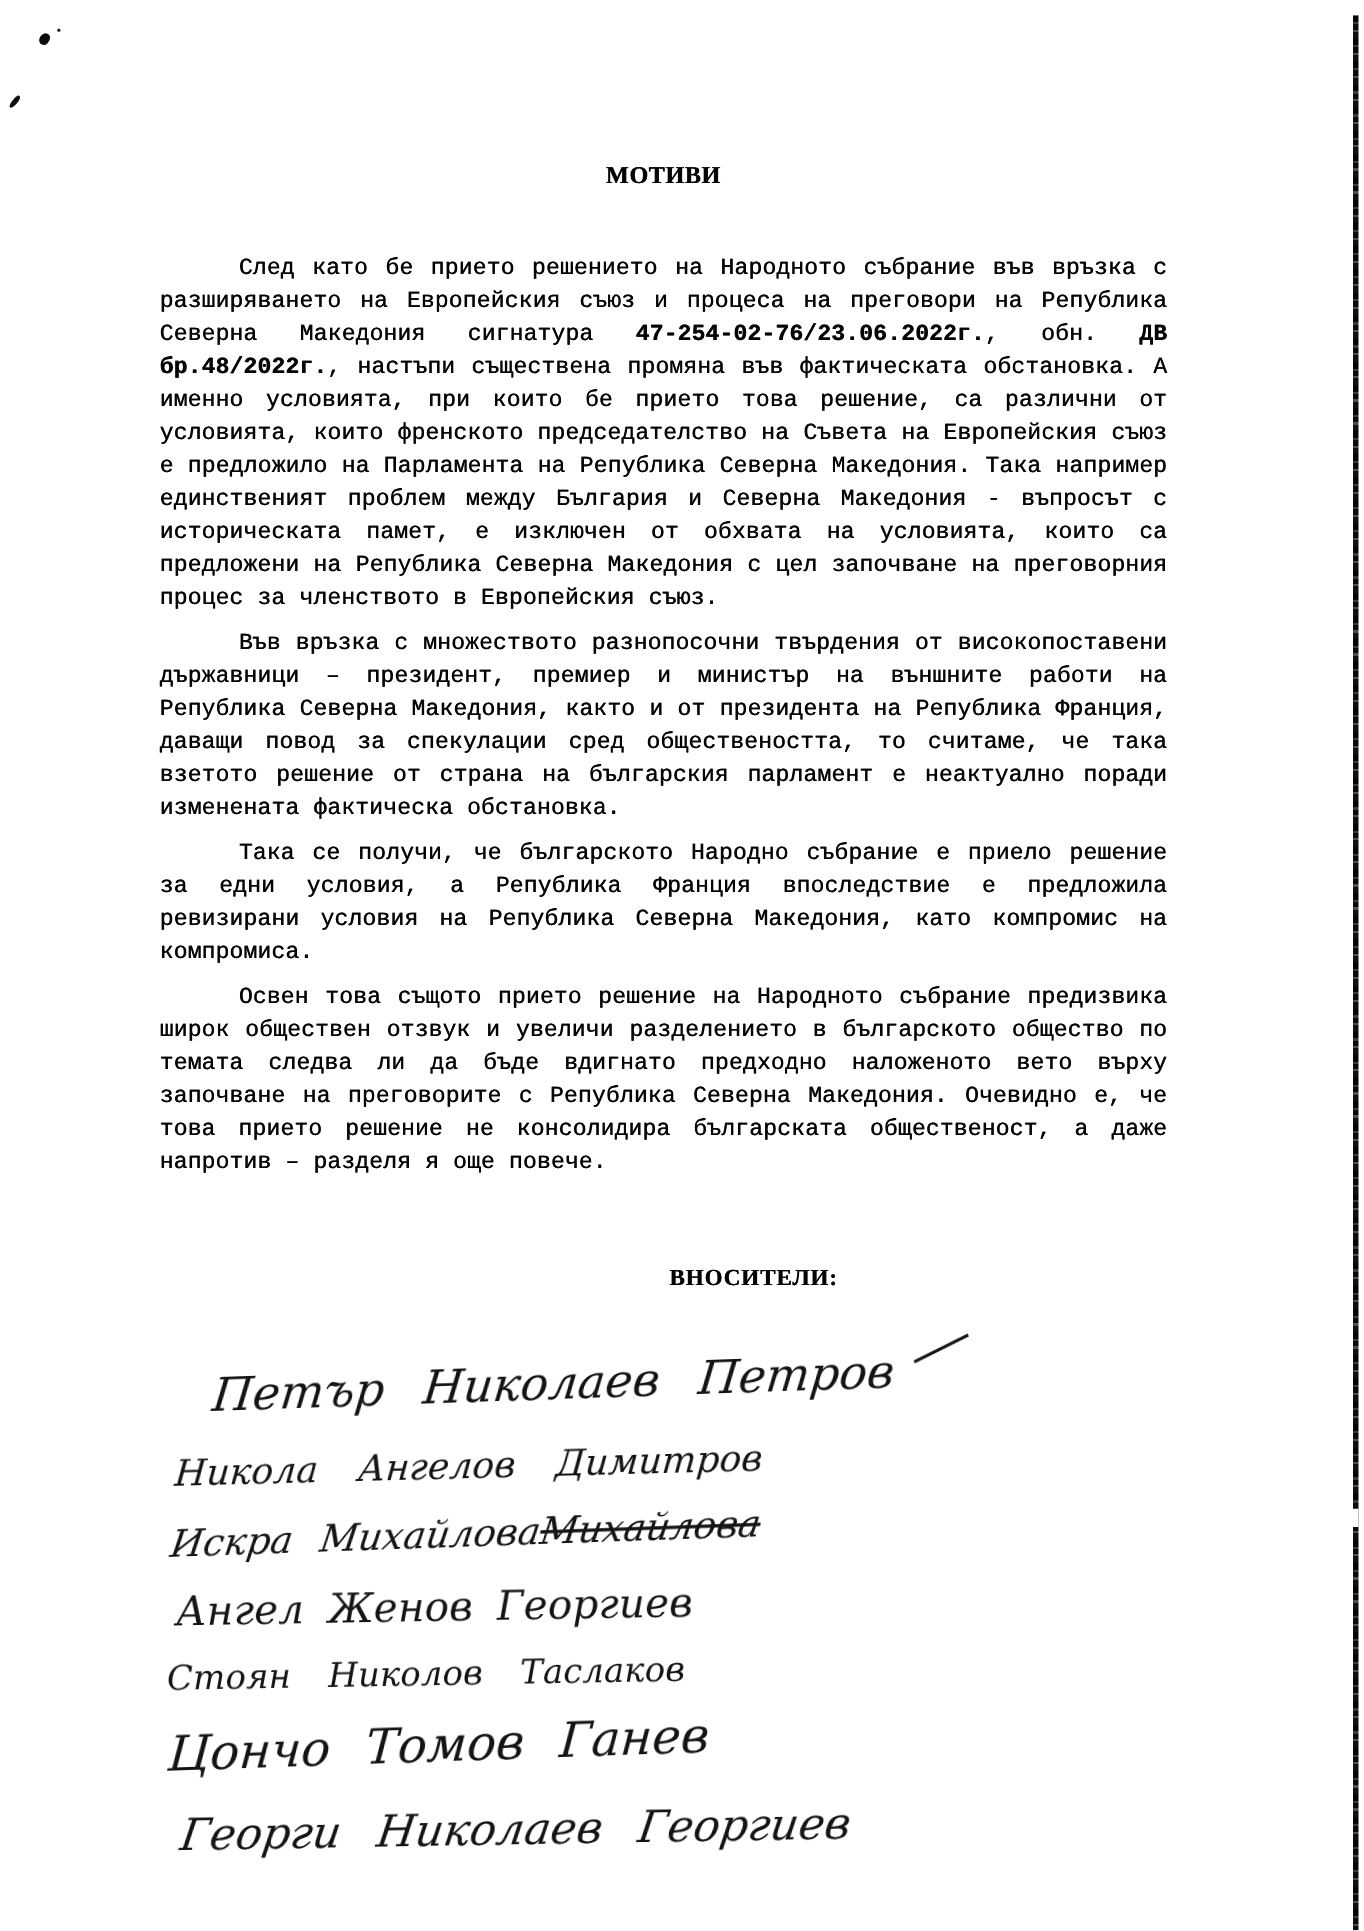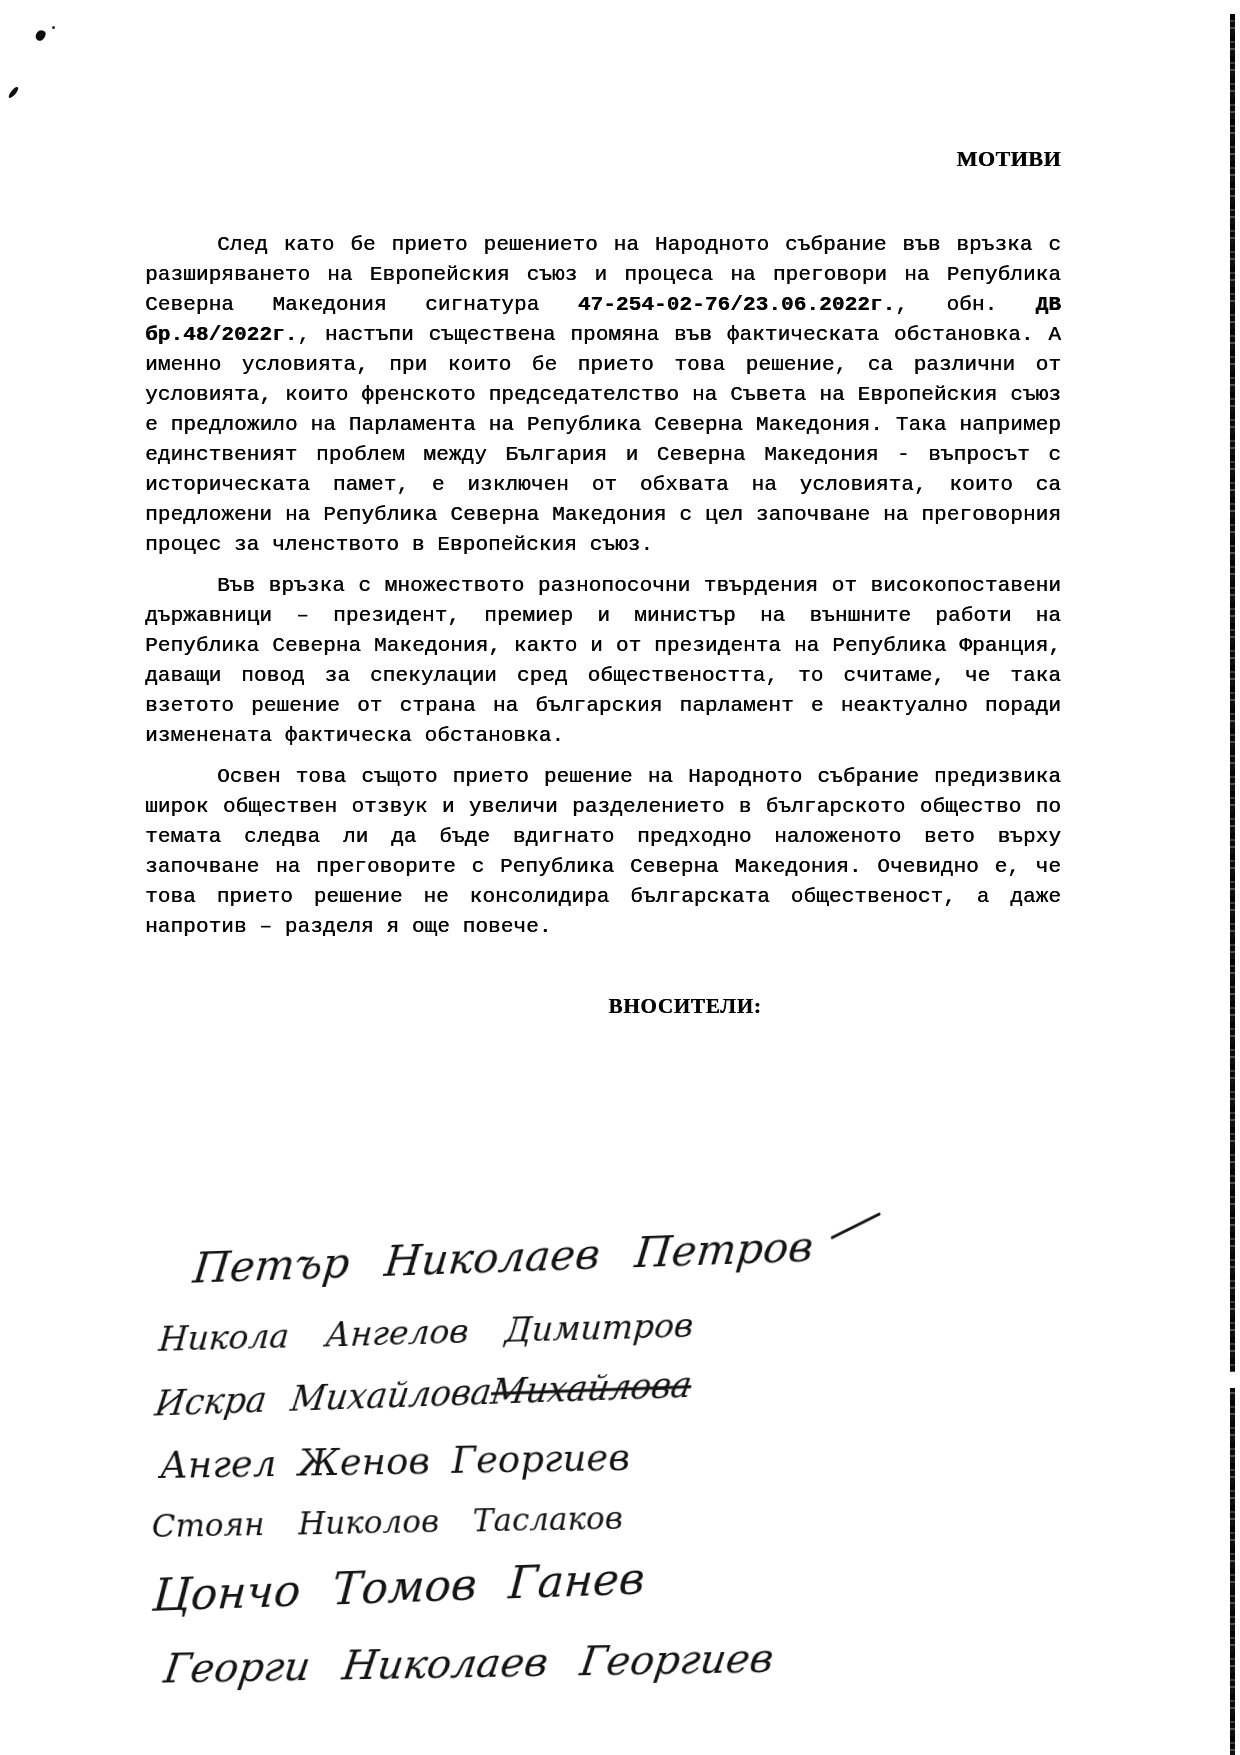--- a/index.html
+++ b/index.html
@@ -23,36 +23,36 @@
         #060606 0 6px, #3a3a3a 6px 8px, #0b0b0b 8px 13px, #4d4d4d 13px 15px, #101010 15px 21px);
   }
   .speck1{position:absolute;left:36px;top:30px;width:9px;height:11px;background:#0c0c0c;
     border-radius:55% 40% 50% 45%;transform:rotate(24deg);}
   .speck1b{position:absolute;left:52px;top:26px;width:3px;height:3px;background:#2a2a2a;border-radius:50%;}
   .speck2{position:absolute;left:11px;top:86px;width:5px;height:13px;background:#101010;
     border-radius:40% 60% 50% 60%;transform:rotate(22deg) skewX(-18deg);}
   
   .content{position:absolute;left:145px;top:146px;width:916px;}
   .doc-title{
-    font-size:22px;font-weight:bold;text-align:right;
+    font-size:22px;font-weight:bold;text-align:center;
     margin:0 0 58px 0;letter-spacing:0.5px;
     text-shadow:0.4px 0 0 currentColor;
   }
   .para{
     font-size:21px;line-height:30px;
     text-align:justify;text-indent:72px;
     margin:0 0 11px 0;
     letter-spacing:0.1px;
     text-shadow:0.4px 0 0 currentColor;
     font-family:Liberation Mono, monospace;
   }
   .bseg{font-weight:bold;}
   .submitters{
     font-size:21px;font-weight:bold;letter-spacing:0.8px;
-    text-align:center;margin:52px 0 0 160px;width:760px;
+    text-align:center;margin:76px 0 0 160px;width:760px;
     text-shadow:0.4px 0 0 currentColor;
   }
   
   .signatures{position:absolute;left:150px;top:1244px;width:1000px;}
   .sig{
     font-family:"DejaVu Serif", serif;
     font-style:italic;
     color:#141414;
     white-space:nowrap;
     transform-origin:left center;
@@ -84,20 +84,21 @@
   <div class="speck2"></div>
   <div class="edge-strip"></div>
 
   <div class="content">
     <h1 class="doc-title">МОТИВИ</h1>
 
     <p class="para"><span>След като бе прието решението на Народното събрание във връзка с разширяването на Европейския съюз и процеса на преговори на Република Северна Македония сигнатура </span><span class="bseg">47-254-02-76/23.06.2022г.</span><span>, обн. </span><span class="bseg">ДВ бр.48/2022г.</span><span>, настъпи съществена промяна във фактическата обстановка. А именно условията, при които бе прието това решение, са различни от условията, които френското председателство на Съвета на Европейския съюз е предложило на Парламента на Република Северна Македония. Така например единственият проблем между България и Северна Македония - въпросът с историческата памет, е изключен от обхвата на условията, които са предложени на Република Северна Македония с цел започване на преговорния процес за членството в Европейския съюз.</span></p>
 
     <p class="para"><span>Във връзка с множеството разнопосочни твърдения от високопоставени държавници – президент, премиер и министър на външните работи на Република Северна Македония, както и от президента на Република Франция, даващи повод за спекулации сред обществеността, то считаме, че така взетото решение от страна на българския парламент е неактуално поради изменената фактическа обстановка.</span></p>
 
+    <p class="para"><span>Така се получи, че българското Народно събрание е приело решение за едни условия, а Република Франция впоследствие е предложила ревизирани условия на Република Северна Македония, като компромис на компромиса.</span></p>
 
     <p class="para"><span>Освен това същото прието решение на Народното събрание предизвика широк обществен отзвук и увеличи разделението в българското общество по темата следва ли да бъде вдигнато предходно наложеното вето върху започване на преговорите с Република Северна Македония. Очевидно е, че това прието решение не консолидира българската общественост, а даже напротив – разделя я още повече.</span></p>
 
 
 
     <div class="submitters">ВНОСИТЕЛИ:</div>
   </div>
 
   <div class="signatures">
     <div class="sig sig1"><span class="txt">Петър Николаев Петров</span><span class="pen-stroke"></span></div>

